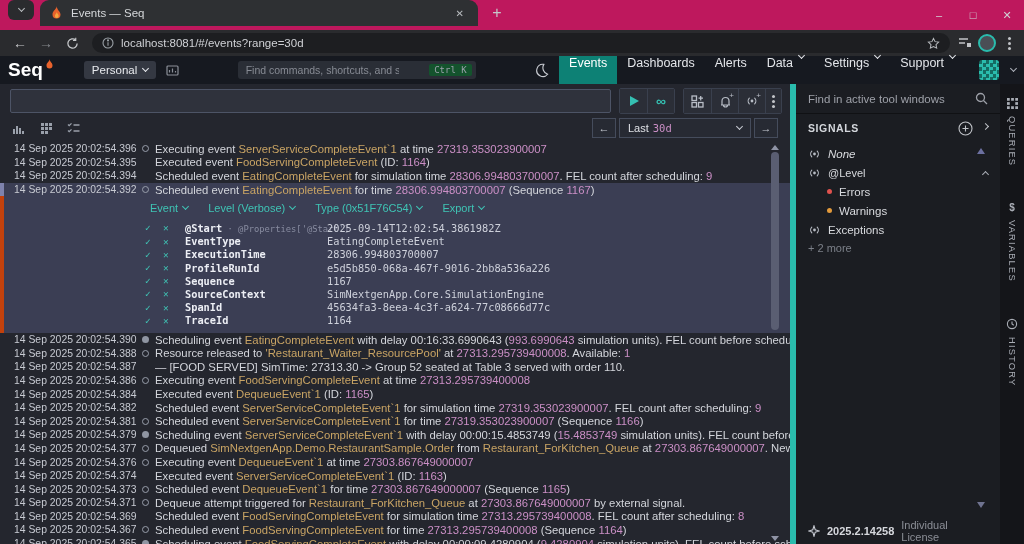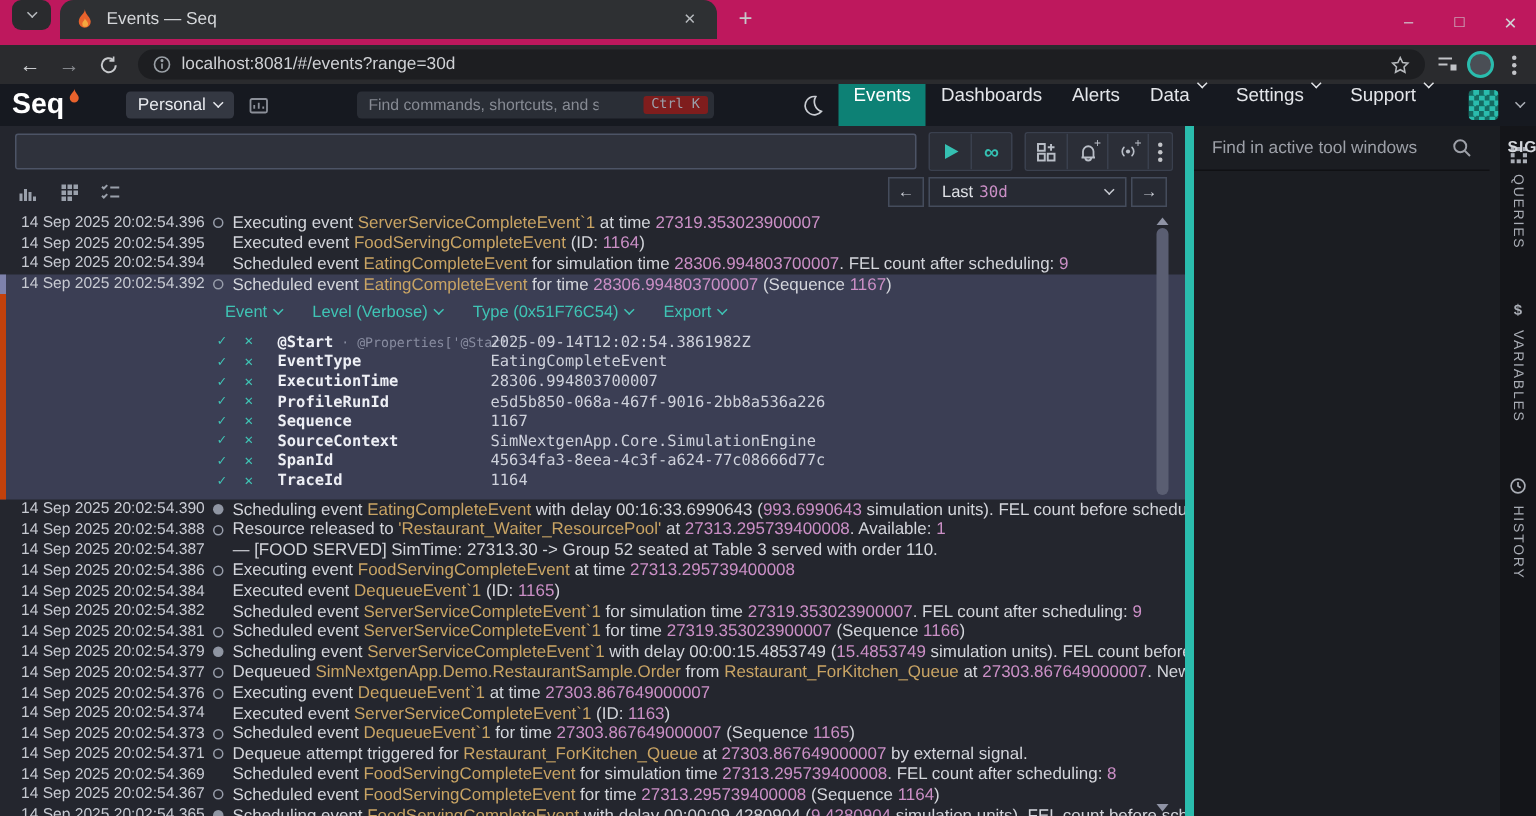--- a/index.html
+++ b/index.html
@@ -28,31 +28,31 @@
   #appheader{height:28px;background:#161920;display:flex;align-items:center;padding:0 8px;gap:10px;}
   .logo{font-size:19px;font-weight:bold;color:#fff;display:flex;align-items:flex-start;gap:2px;line-height:22px;}
   .pill{background:#343842;border-radius:3px;height:18px;padding:0 8px;font-size:11.5px;color:#e8eaee;display:flex;align-items:center;gap:6px;margin-left:20px;}
   .cv{display:inline-block;width:5px;height:5px;border-right:1.5px solid currentColor;border-bottom:1.5px solid currentColor;transform:rotate(45deg);margin-top:-3px;}
   .cvu{transform:rotate(-135deg);margin-top:3px;}
   .cvr{transform:rotate(-45deg);}
   .hspace{flex:1;}
   .cmdwrap{width:238px;height:18px;background:#2a2e36;border-radius:3px;display:flex;align-items:center;padding:0 4px 0 8px;}
   .cmdwrap input{flex:1;background:transparent;border:none;outline:none;color:#c7cad1;font-size:10.5px;font-family:"Liberation Sans",sans-serif;}
   .cmdwrap input::placeholder{color:#878b94;}
-  .kbd{font-family:"DejaVu Sans Mono",monospace;font-size:9px;color:#9ba0ab;background:#7f1d1d;border-radius:2px;padding:1px 5px;white-space:nowrap;margin-left:30px;}
+  .kbd{font-family:"DejaVu Sans Mono",monospace;font-size:9px;color:#9ba0ab;background:#14532d;border-radius:2px;padding:1px 5px;white-space:nowrap;margin-left:30px;}
   #main-nav{display:flex;align-items:center;height:28px;}
   .navitem{height:28px;display:flex;align-items:flex-start;gap:6px;padding:0 10px;font-size:12.5px;color:#e4e6ea;}
   .navitem.active{background:#0d8175;color:#fff;}
   .havatar{width:20px;height:20px;border-radius:3px;background:repeating-conic-gradient(#2abcad 0 25%,#156b62 0 50%) 0 0/7px 7px;margin-left:4px;}
   .hchev{color:#aeb2ba;margin-left:2px;}
   
   #content{display:flex;height:460px;}
   #main{width:790px;position:relative;background:#24262e;}
   #divider{width:6px;background:#2abcad;}
-  #rightpanel{width:204px;background:#1b1d22;display:flex;flex-direction:row;position:relative;}
+  #rightpanel{width:204px;background:#1b1d22;display:flex;flex-direction:column;position:relative;}
   #sidetabs{width:24px;background:#141519;display:flex;flex-direction:column;align-items:center;padding-top:14px;gap:36px;}
   
   .queryrow{height:30px;display:flex;align-items:center;padding:4px 8px 0 10px;gap:8px;}
   .qinput{flex:1;height:24px;background:#2f323c;border:1px solid #4d5466;border-radius:2px;color:#dfe1e6;font-size:12px;padding:0 8px;outline:none;}
   .bgroup{display:flex;border:1px solid #3a404e;border-radius:2px;overflow:hidden;}
   .gbtn{width:27px;height:24px;background:#2b2e37;display:flex;align-items:center;justify-content:center;color:#b9bec7;border-left:1px solid #3a404e;position:relative;}
   .gbtn:first-child{border-left:none;}
   .gbtn.narrow{width:16px;}
   .play{width:0;height:0;border-left:9px solid #35c0b2;border-top:5.5px solid transparent;border-bottom:5.5px solid transparent;margin-left:2px;}
   .inf{color:#35c0b2;font-size:14px;font-weight:bold;line-height:1;}
@@ -574,20 +574,32 @@
           <span class="sigicon">
             <svg width="13" height="10" viewBox="0 0 13 10">
               <circle cx="6.5" cy="5" r="1.4" fill="currentColor"></circle>
               <path d="M3.8 2.2a4 4 0 0 0 0 5.6M9.2 2.2a4 4 0 0 1 0 5.6" stroke="currentColor" fill="none" stroke-width="1.1" stroke-linecap="round"></path>
             </svg>
           </span>
           <span class="">Exceptions</span>
         </div>
       </div>
     <div class="more" id="sigmore">+ 2 more</div>
+    <div class="panel-bottom">
+      <div class="paneldown-tri"></div>
+      <div class="verrow">
+        <span>
+          <svg width="12" height="12" viewBox="0 0 12 12" fill="none" stroke="#c9ccd4" stroke-width="1.1">
+              <path d="M6 0.8l1.2 3.9L11.2 6 7.2 7.2 6 11.2 4.8 7.2 0.8 6l4-1.3z"></path>
+            </svg>
+        </span>
+        <span class="version">2025.2.14258</span>
+        <span class="license">Individual License</span>
+      </div>
+    </div>
   </div>
 
   <div id="sidetabs">
       <div class="stab">
         <span>
           <svg width="11" height="11" viewBox="0 0 12 12" fill="currentColor">
             <rect x="0" y="0" width="3" height="3"></rect>
             <rect x="4.5" y="0" width="3" height="3"></rect>
             <rect x="9" y="0" width="3" height="3"></rect>
             <rect x="0" y="4.5" width="3" height="3"></rect>

